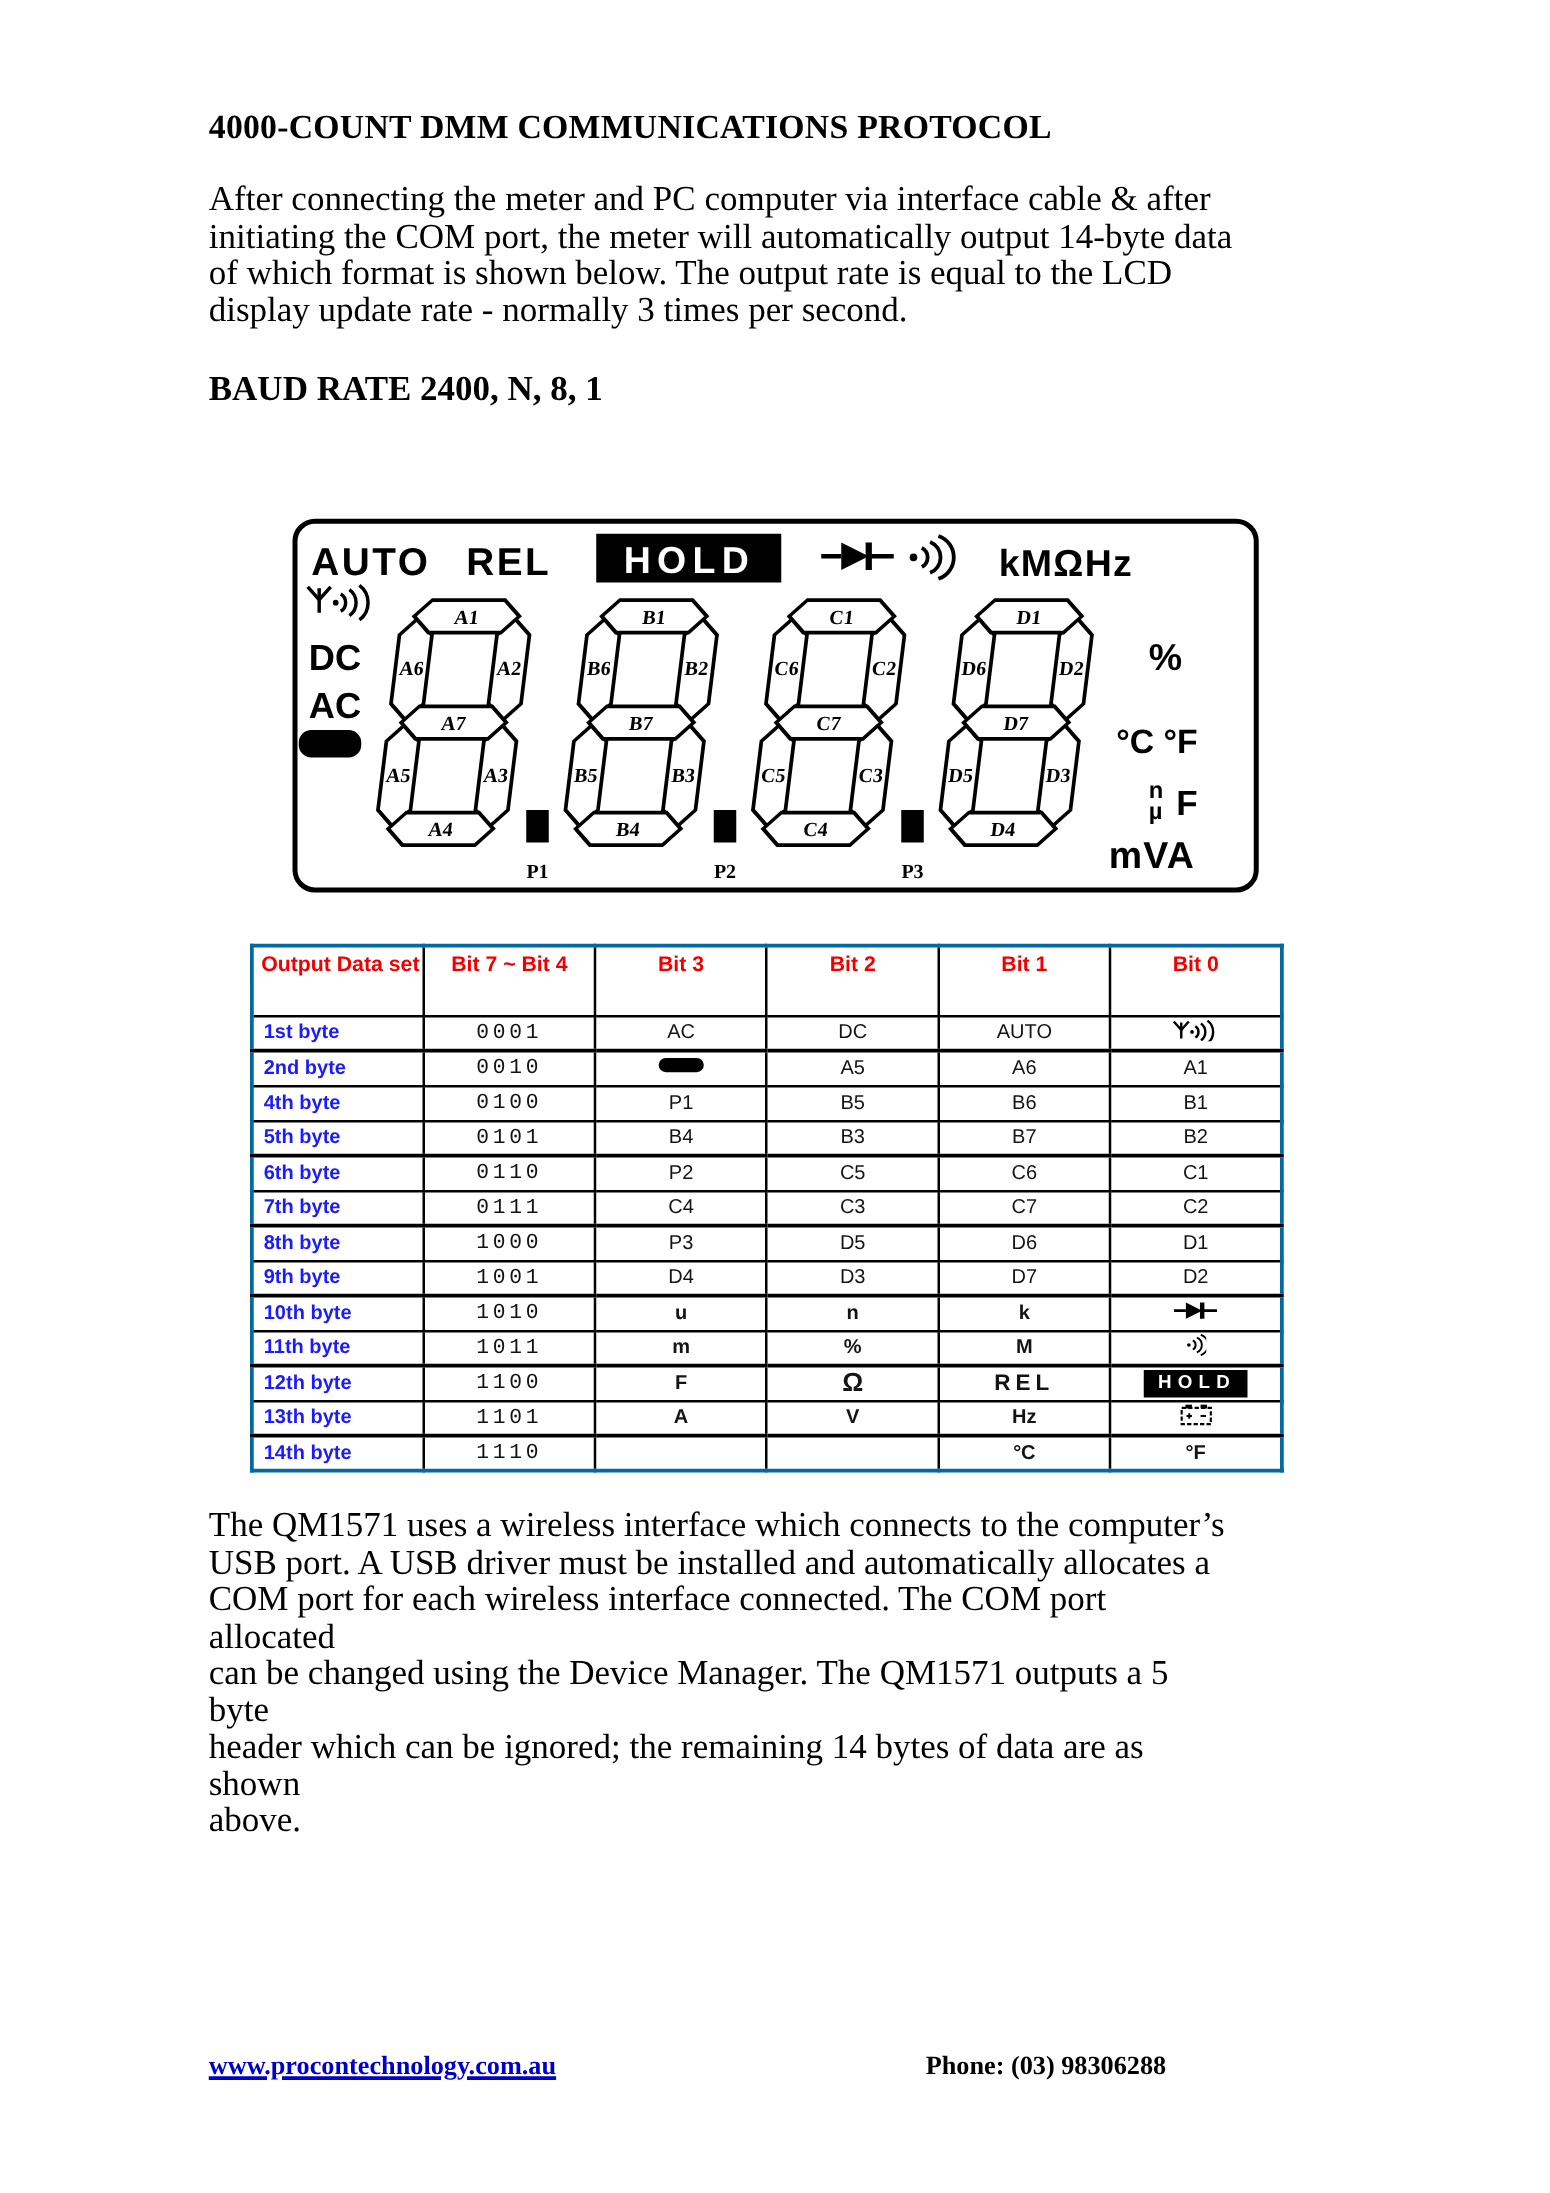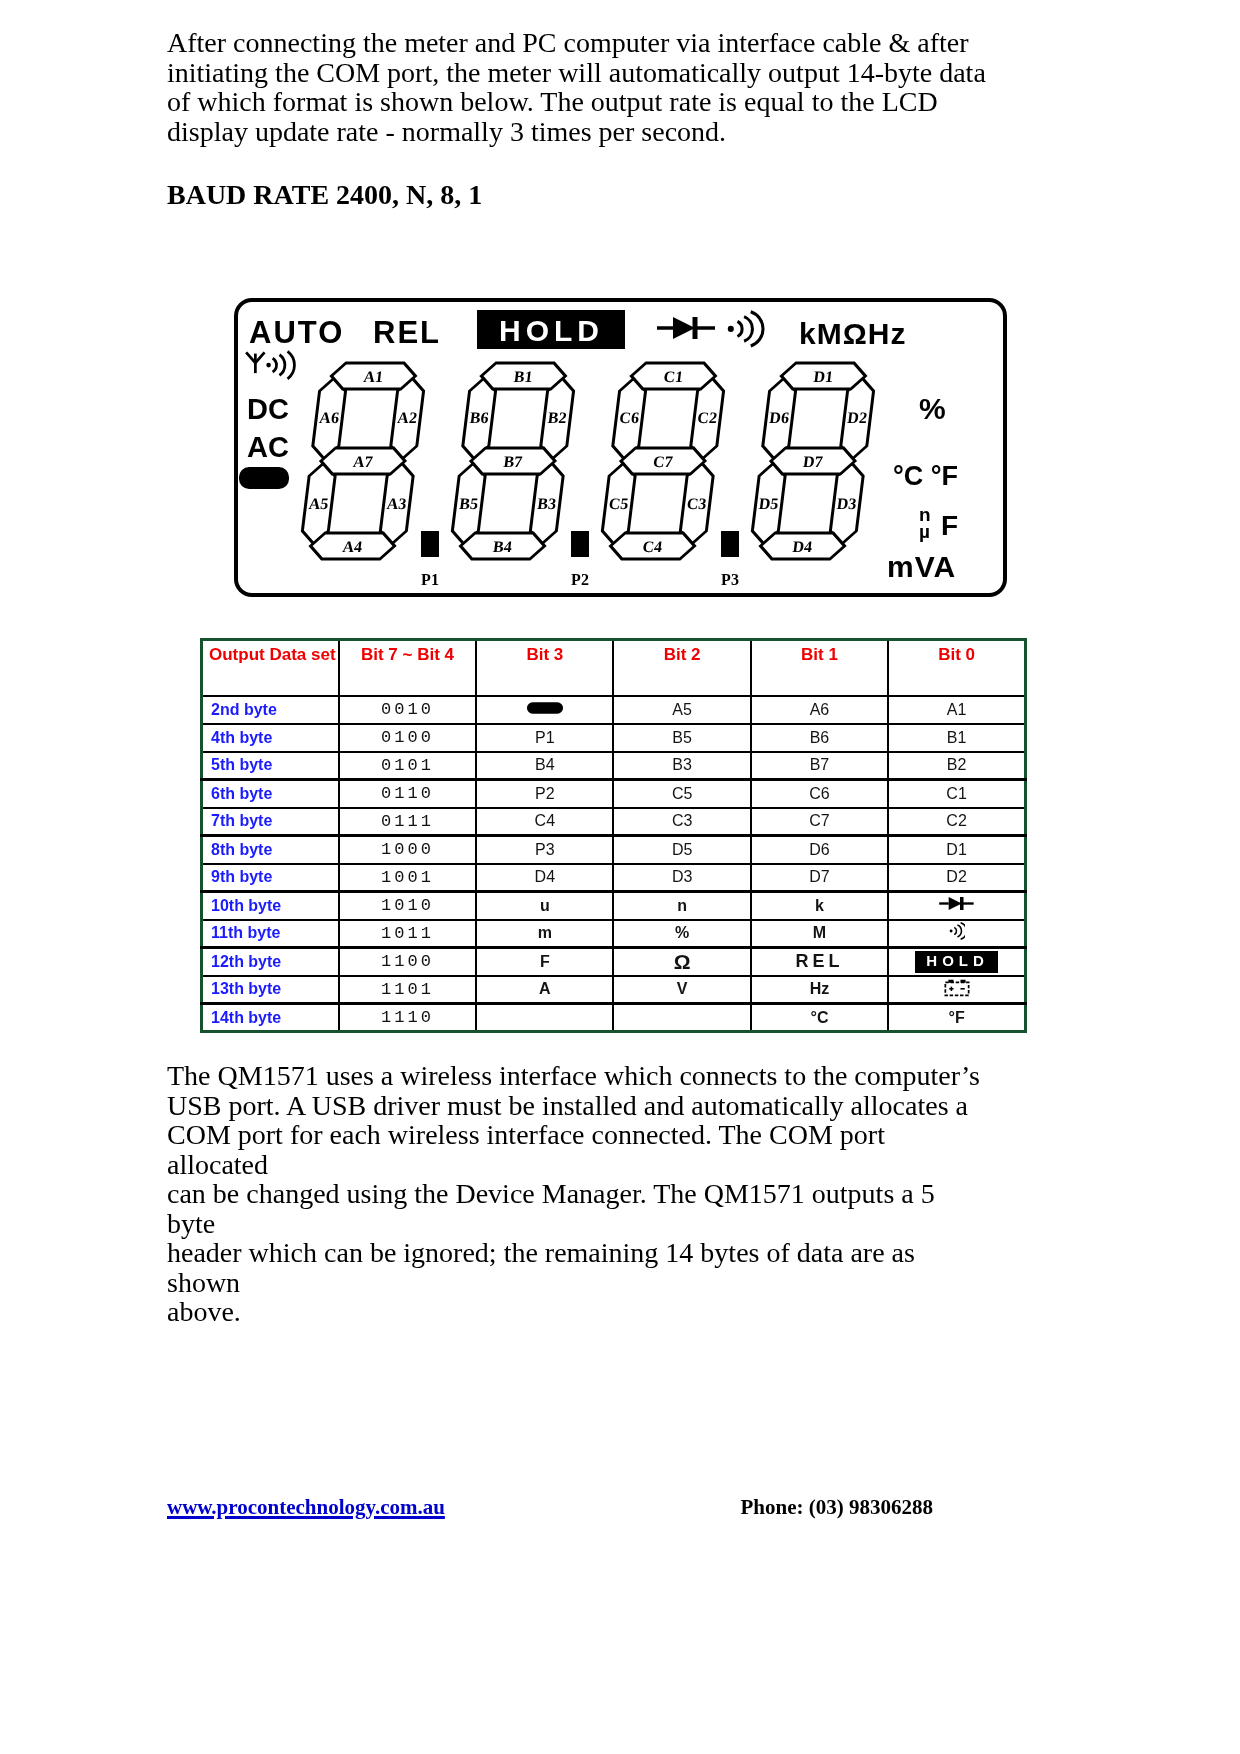--- a/index.html
+++ b/index.html
@@ -21,21 +21,21 @@
   }
   .heading2 {
     margin:33px 0 0 167px;
     font-size:28px; font-weight:bold;
   }
   .lcd-wrap { margin:86px 0 0 233px; width:775px; height:301px; }
 
   table.protocol-table {
     border-collapse:collapse; table-layout:fixed;
     margin:40px 0 0 200px; width:827px;
-    border:3px solid #14532d;
+    border:3px solid #0369a1;
   }
   .protocol-table th, .protocol-table td {
     border:2px solid #000; padding:0;
     text-align:center; vertical-align:middle;
     overflow:hidden;
   }
   .protocol-table thead tr { height:56px; }
   .protocol-table tbody tr { height:28px; }
   .protocol-table tr.group-end td { border-bottom-width:3px; }
   .protocol-table th {
@@ -74,20 +74,21 @@
     color:#0000cc; font-weight:bold; font-size:21px;
     text-decoration:underline; text-decoration-thickness:2.5px;
   }
   .phone { font-weight:bold; font-size:21px; }
 </style>
 </head>
 <body>
 
 <div class="page">
 
+  <h1 class="title">4000-COUNT DMM COMMUNICATIONS PROTOCOL</h1>
 
   <p class="para">After connecting the meter and PC computer via interface cable &amp; after
 initiating the COM port, the meter will automatically output 14-byte data
 of which format is shown below. The output rate is equal to the LCD
 display update rate - normally 3 times per second.</p>
 
   <h2 class="heading2">BAUD RATE 2400, N, 8, 1</h2>
 
   <div class="lcd-wrap">
     <svg id="lcd-svg" width="775" height="301" viewBox="0 0 775 301" xmlns="http://www.w3.org/2000/svg">
@@ -216,20 +217,37 @@
       <tr id="head-row">
           <th class="first">Output Data set</th>
           <th>Bit 7 ~ Bit 4</th>
           <th>Bit 3</th>
           <th>Bit 2</th>
           <th>Bit 1</th>
           <th>Bit 0</th>
         </tr>
     </thead>
     <tbody id="table-body">
+        <tr class="group-end">
+          <td class="row-label">1st byte</td>
+          <td class="bits">0001</td>
+          <td class="cell">AC</td>
+          <td class="cell">DC</td>
+          <td class="cell">AUTO</td>
+          <td class="cell"><svg width="40" height="18" viewBox="0 0 50 24">
+              <g stroke="#000" stroke-width="2.6" fill="none">
+                <path d="M9,4 V21"></path>
+                <path d="M1,3 L9,12 L17,3"></path>
+                <path d="M24,8 A7,7 0 0 1 24,20"></path>
+                <path d="M30,5 A11,11 0 0 1 30,23"></path>
+                <path d="M37,2 A15,15 0 0 1 37,26"></path>
+              </g>
+              <circle cx="20.5" cy="14" r="2" fill="#000"></circle>
+            </svg></td>
+        </tr>
         <tr>
           <td class="row-label">2nd byte</td>
           <td class="bits">0010</td>
           <td class="cell"><svg width="38" height="14" viewBox="0 0 40 14">
               <rect x="1" y="1" width="38" height="12" rx="6" fill="#000"></rect>
             </svg></td>
           <td class="cell">A5</td>
           <td class="cell">A6</td>
           <td class="cell">A1</td>
         </tr>

